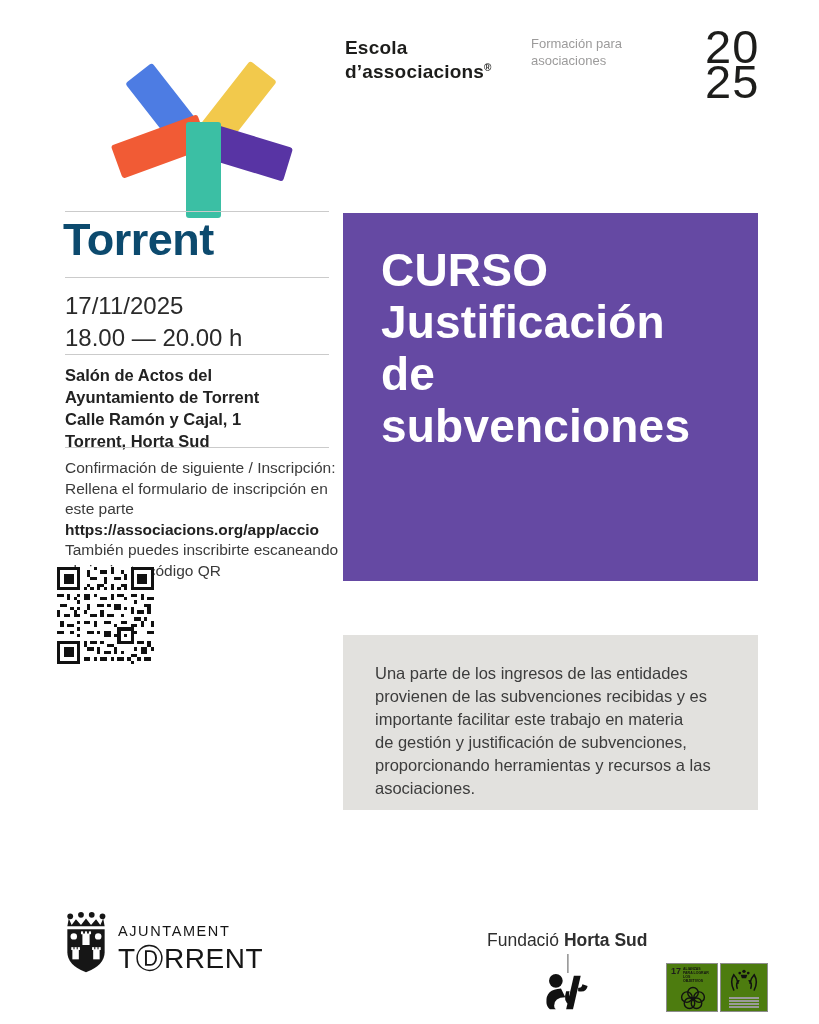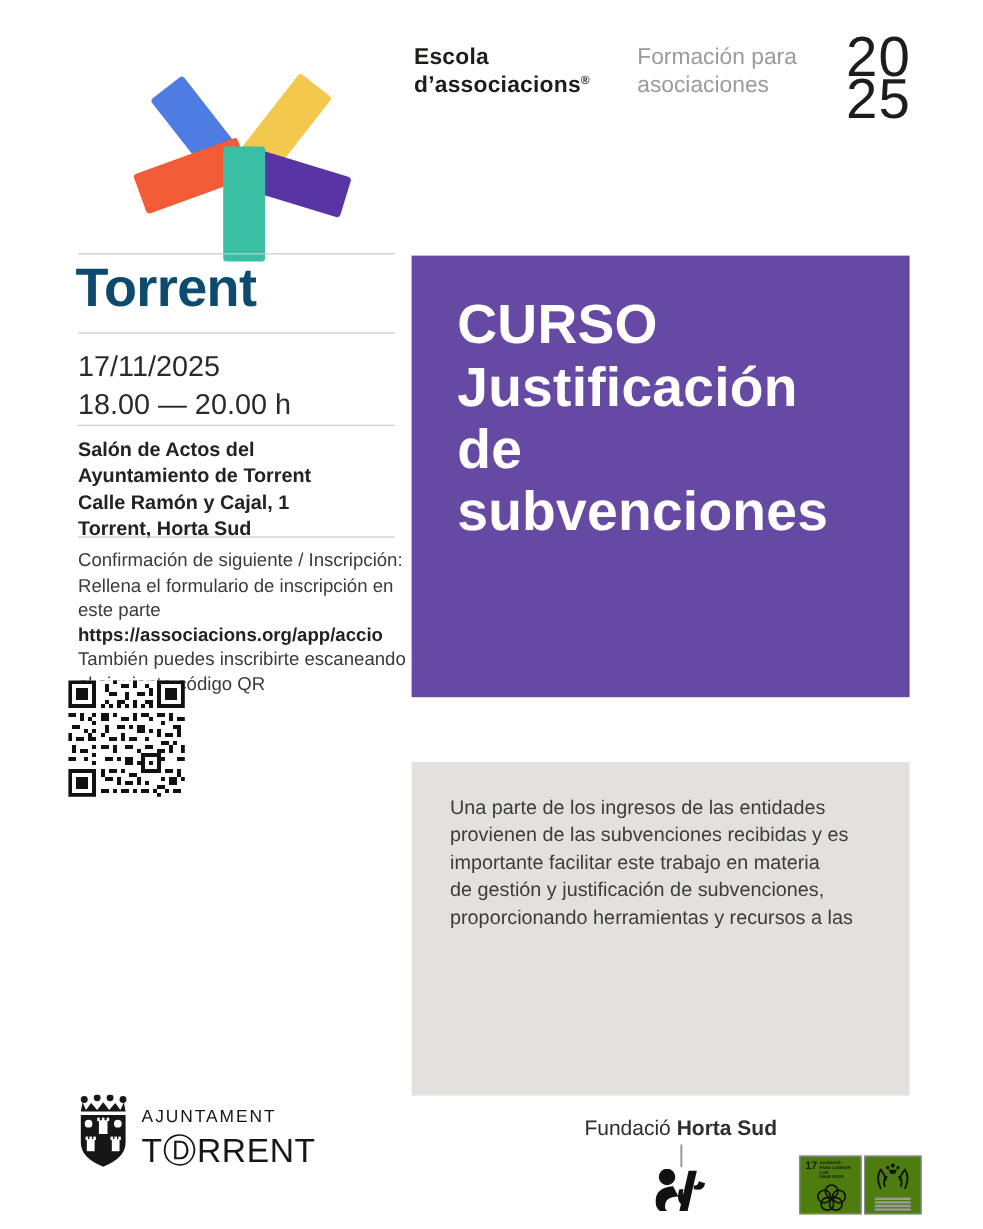--- a/index.html
+++ b/index.html
@@ -13,37 +13,37 @@
   .logo{left:64px;top:34px;width:160px;height:152px;}
   .logo .bar{position:absolute;border-radius:3px;}
   .bar-teal{left:122px;top:88px;width:35px;height:96px;background:var(--logo-teal);border-radius:17px 17px 3px 3px;}
   .bar-blue{left:84px;top:30px;width:34px;height:86px;background:var(--logo-blue);transform:rotate(-38deg);}
   .bar-yellow{left:156px;top:28px;width:34px;height:86px;background:var(--logo-yellow);transform:rotate(38deg);}
   .bar-orange{left:50px;top:95px;width:92px;height:35px;background:var(--logo-orange);transform:rotate(-20deg);}
   .bar-purple{left:134px;top:100px;width:92px;height:35px;background:var(--logo-purple);transform:rotate(17deg);}
 
   .brand{left:345px;top:36px;font-size:19px;font-weight:700;line-height:1.27;letter-spacing:.2px;color:#1d1d1b;}
   .brand sup{font-size:10px;}
-  .program{left:531px;top:36px;font-size:19px;font-weight:400;line-height:1.27;color:var(--text-gray);}
+  .program{left:531px;top:36px;font-size:13px;font-weight:400;line-height:1.27;color:var(--text-gray);}
   .year{left:705px;top:30px;font-size:47px;font-weight:300;line-height:.74;letter-spacing:1px;color:#1d1d1b;}
 
   
   .rule{left:65px;width:264px;height:1px;background:var(--line);}
   .r1{top:211px;} .r2{top:277px;} .r3{top:354px;} .r4{top:447px;}
   .city{left:63px;top:214px;font-size:45px;font-weight:700;letter-spacing:-.5px;color:#0c4a6e;}
   .datetime{left:65px;top:290px;font-size:24px;font-weight:400;line-height:1.33;color:#2a2a2a;}
   .venue{left:65px;top:365px;font-size:16.5px;font-weight:700;line-height:1.33;color:#222;}
   .registration{left:65px;top:458px;font-size:15.5px;font-weight:400;line-height:1.33;color:#3a3a3a;}
   .registration .url{font-weight:700;color:#222;}
   .qr{left:57px;top:567px;width:97px;height:97px;}
 
   
   .hero{left:343px;top:213px;width:415px;height:368px;background:var(--purple-box);}
   .hero-text{padding:32px 20px 0 38px;font-size:46px;font-weight:700;line-height:1.13;letter-spacing:.2px;color:#ffffff;}
-  .descbox{left:343px;top:635px;width:415px;height:278px;background:var(--gray-box);}
+  .descbox{left:343px;top:635px;width:415px;height:175px;background:var(--gray-box);}
   .desc-text{padding:27px 24px 0 32px;font-size:16.5px;font-weight:400;line-height:1.4;color:#3c3c3c;}
 
   
   .ajuntament{left:63px;top:912px;display:flex;align-items:flex-start;}
   .aj-text{margin-left:9px;margin-top:11px;color:#161616;}
   .aj-l1{font-size:14.5px;letter-spacing:1.6px;font-weight:400;}
   .aj-l2{font-size:28px;letter-spacing:.5px;font-weight:400;margin-top:1px;}
   .fundacio{left:487px;top:930px;display:flex;align-items:center;flex-direction:column;}
   .fundacio .f-text{font-size:17.5px;color:#2e2e2e;}
   .fundacio .f-bold{font-weight:700;}
@@ -159,20 +159,21 @@
   </div>
 </div>
 
 <div class="abs descbox">
   <div class="desc-text">
     <div>Una parte de los ingresos de las entidades</div>
     <div>provienen de las subvenciones recibidas y es</div>
     <div>importante facilitar este trabajo en materia</div>
     <div>de gestión y justificación de subvenciones,</div>
     <div>proporcionando herramientas y recursos a las</div>
+    <div>asociaciones.</div>
   </div>
 </div>
 
 <div class="abs ajuntament">
   <svg width="46" height="66" viewBox="0 0 64 92">
     <g fill="#161616">
       <circle cx="10" cy="6" r="4"></circle>
         <circle cx="25" cy="4" r="4"></circle>
         <circle cx="40" cy="4" r="4"></circle>
         <circle cx="55" cy="6" r="4"></circle>

